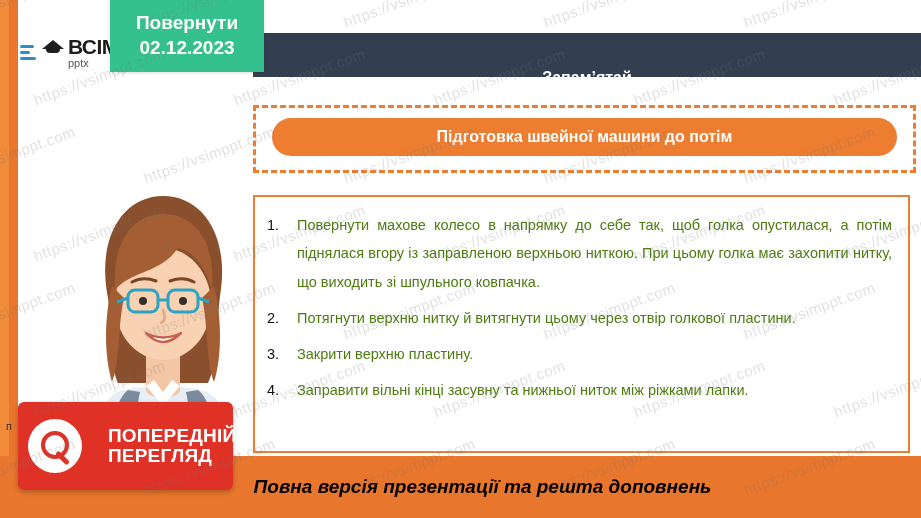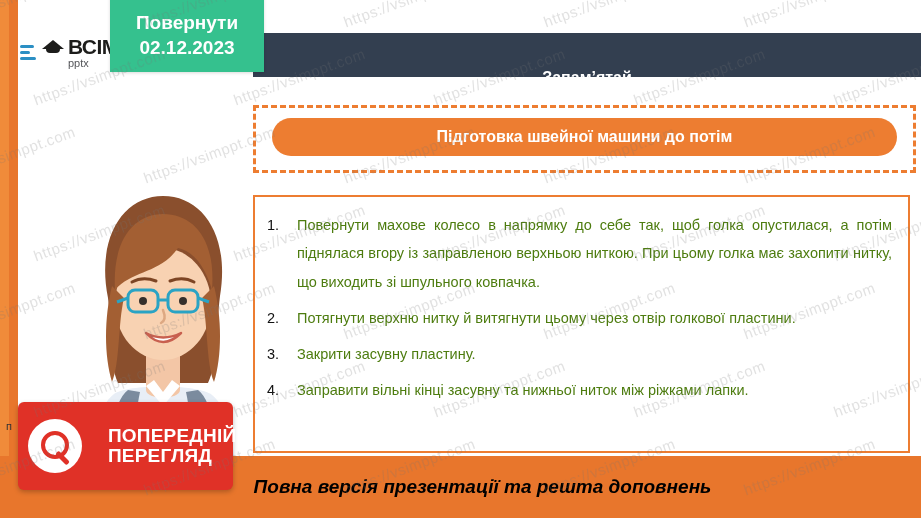--- a/index.html
+++ b/index.html
@@ -339,21 +339,21 @@
     <div class="li">
       <div class="li-num">1.</div>
       <div class="li-text">Повернути махове колесо в напрямку до себе так, щоб голка опустилася, а потім піднялася вгору із заправленою верхньою ниткою. При цьому голка має захопити нитку, що виходить зі шпульного ковпачка.</div>
     </div>
     <div class="li">
       <div class="li-num">2.</div>
       <div class="li-text">Потягнути верхню нитку й витягнути цьому через отвір голкової пластини.</div>
     </div>
     <div class="li">
       <div class="li-num">3.</div>
-      <div class="li-text nojust">Закрити засувну пластину.</div>
+      <div class="li-text nojust">Закрити верхню пластину.</div>
     </div>
     <div class="li">
       <div class="li-num">4.</div>
       <div class="li-text nojust">Заправити вільні кінці засувну та нижньої ниток між ріжками лапки.</div>
     </div>
   </div>
 </div>
 
 <svg class="character" viewBox="0 0 190 340">
 

